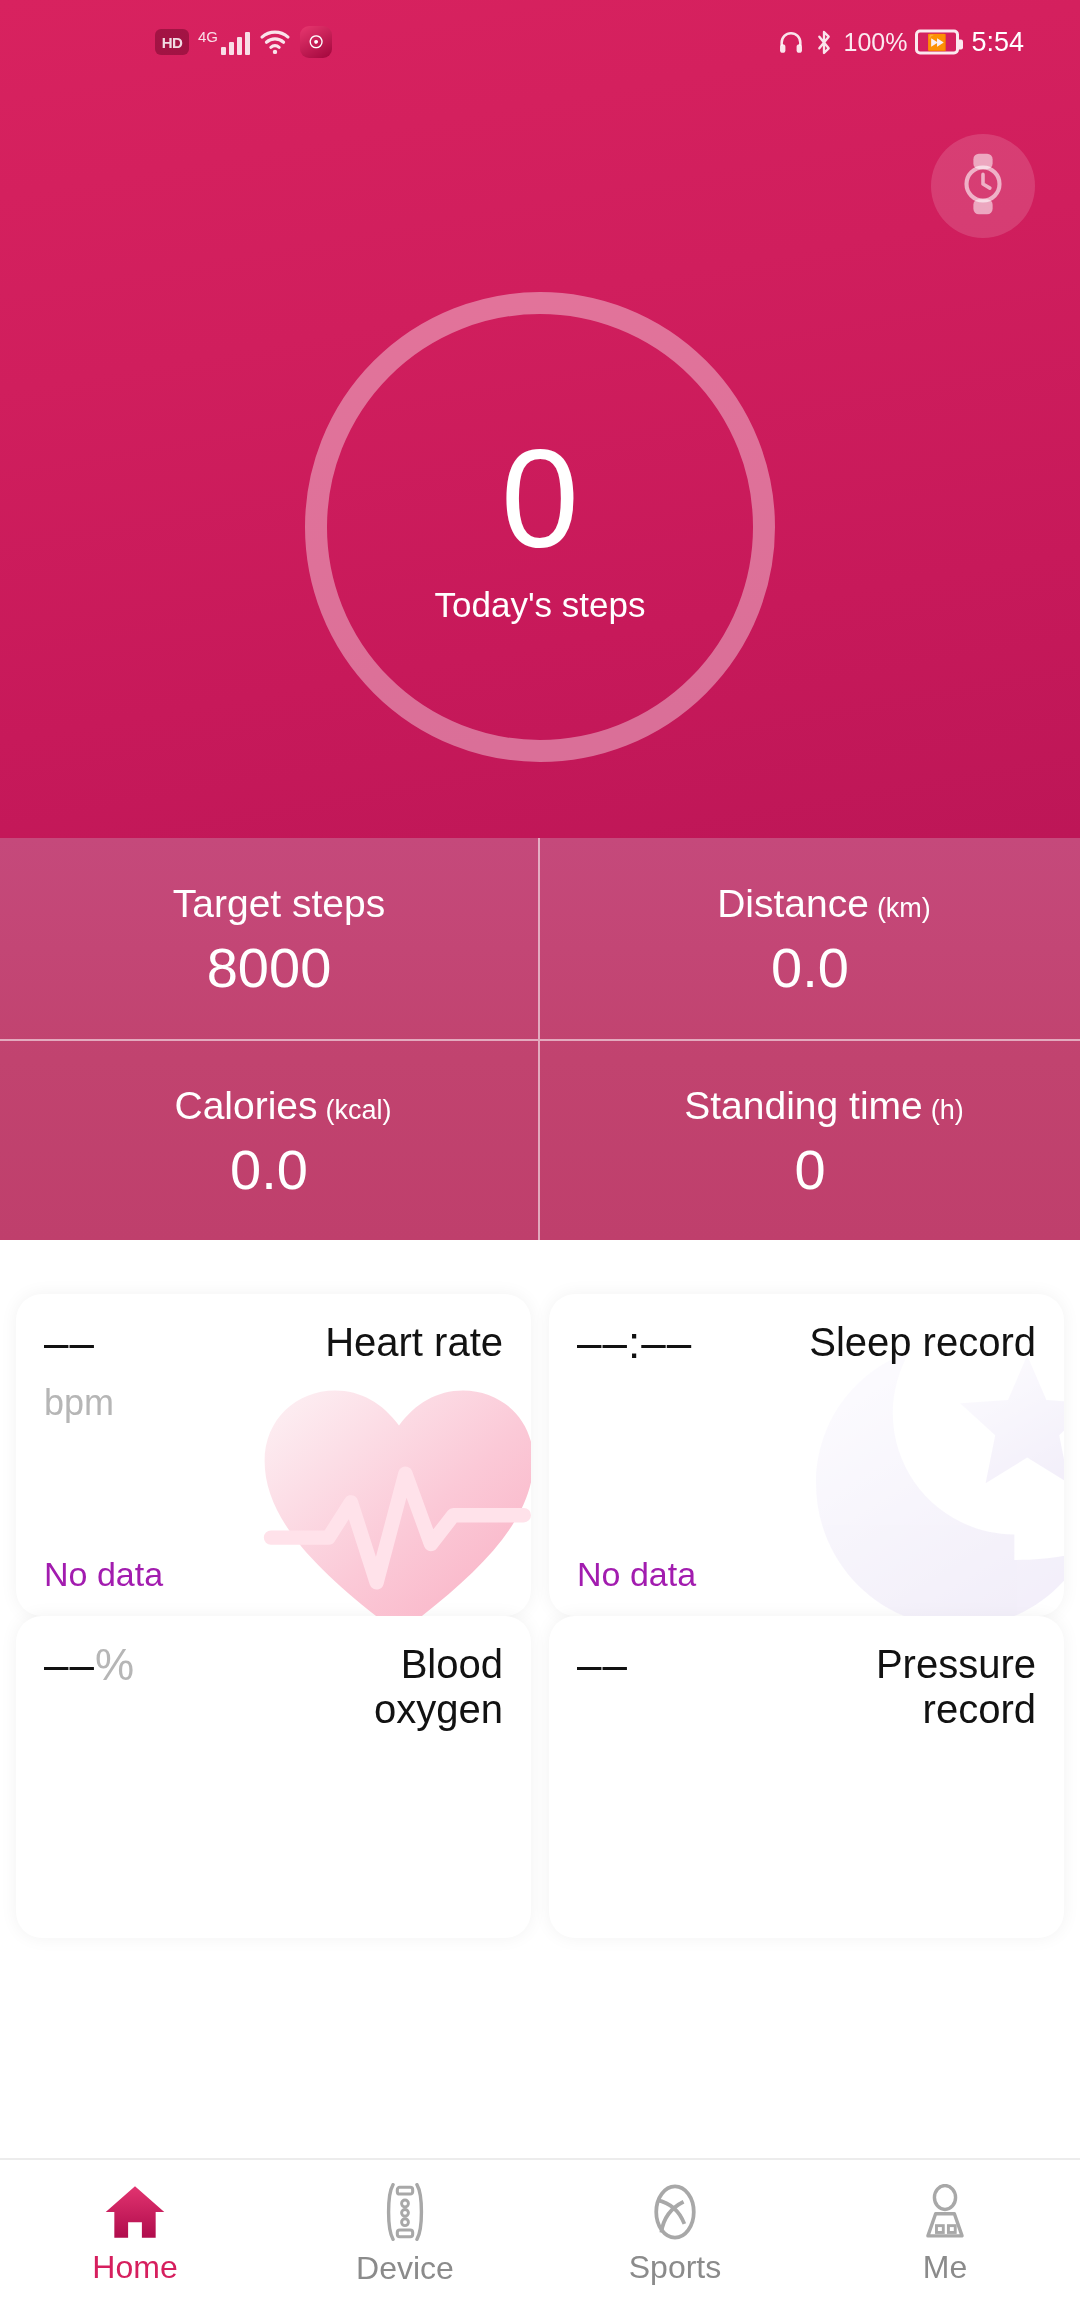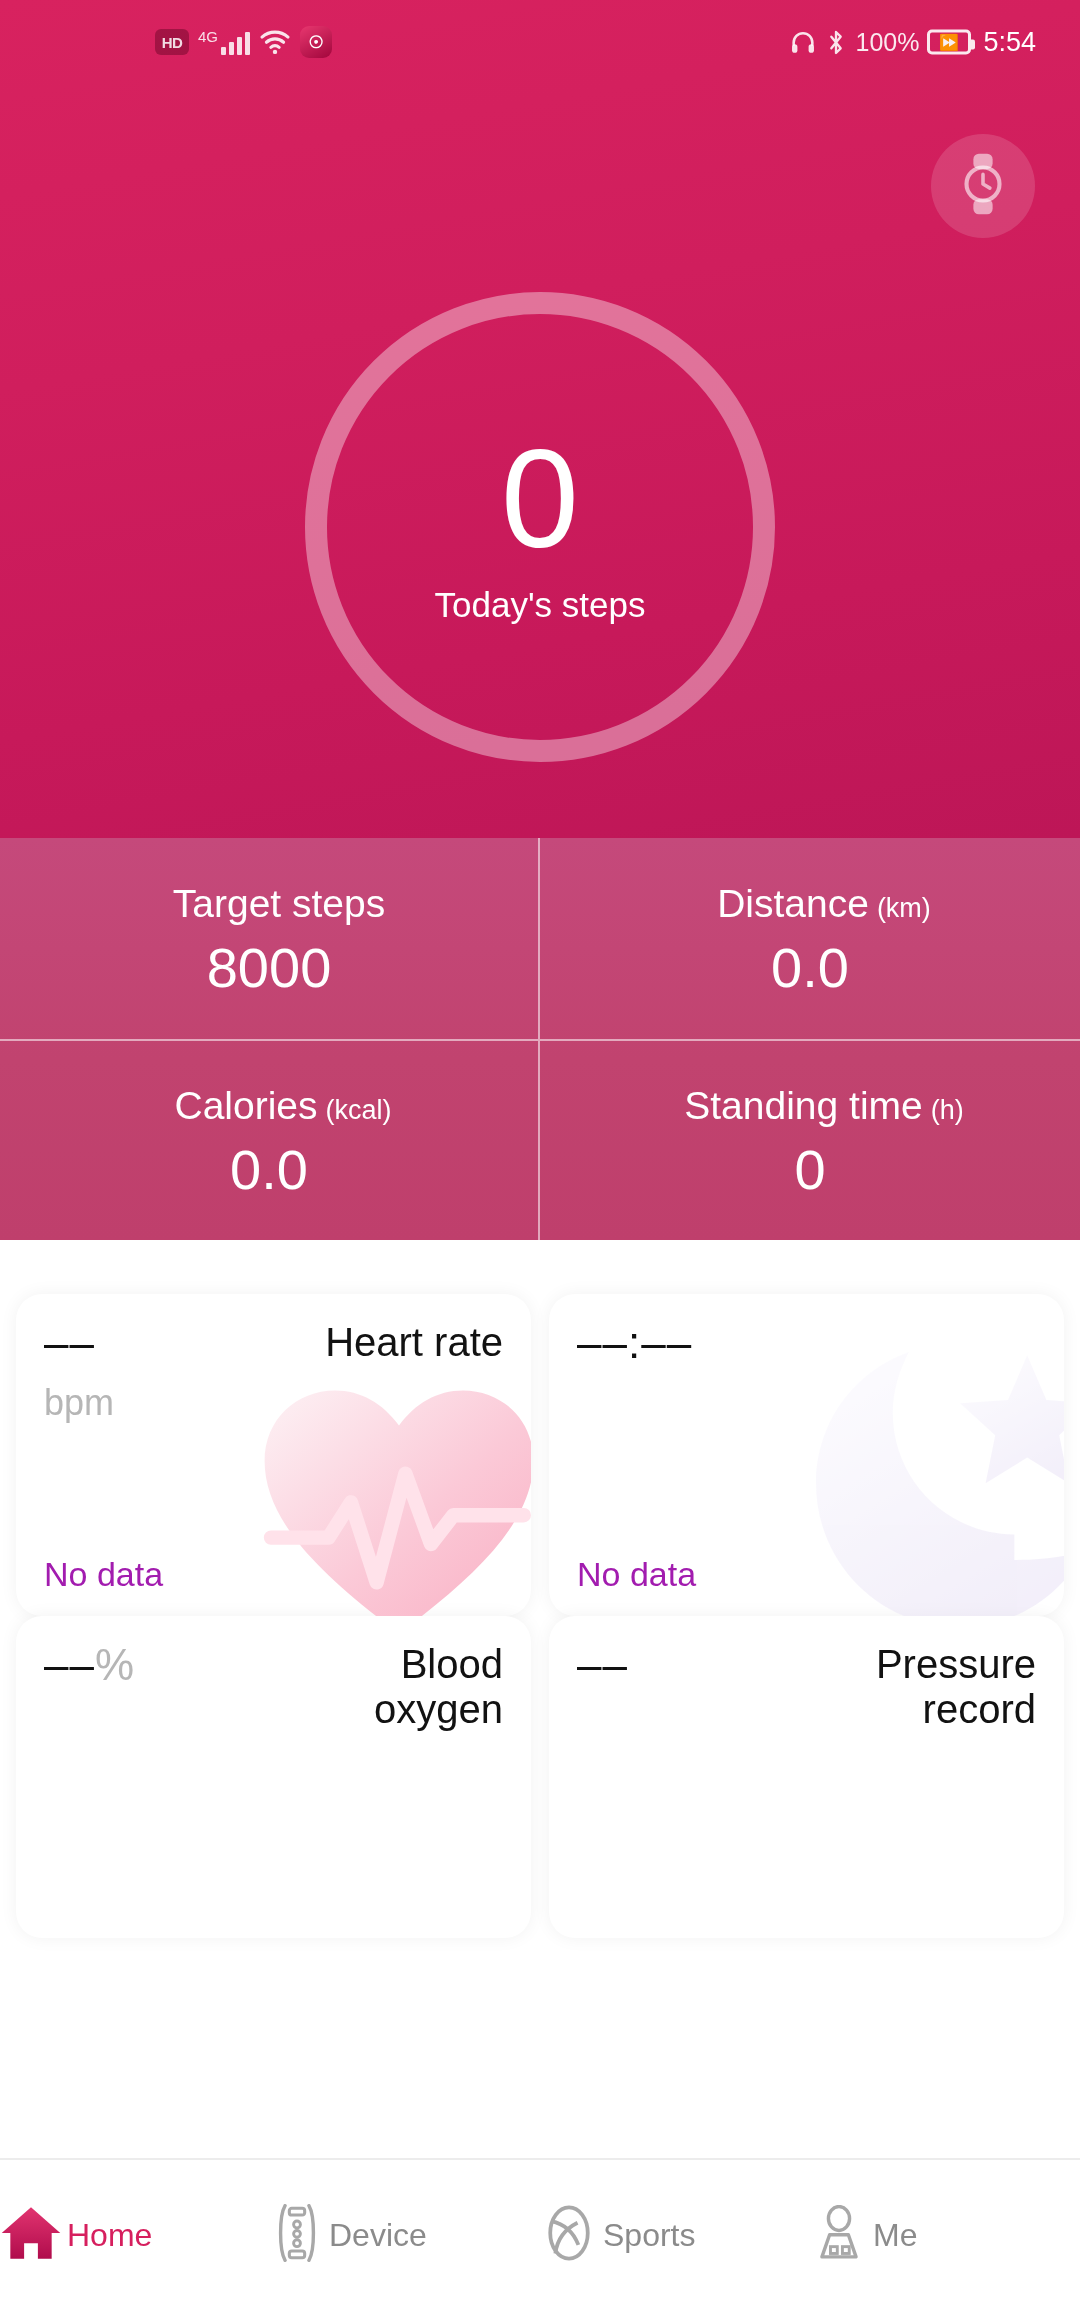--- a/index.html
+++ b/index.html
@@ -20,21 +20,21 @@
   .hero {
     position: relative;
     width: 1080px;
     height: 838px;
     background: linear-gradient(170deg, #d8225f 0%, #d01e5d 38%, #c7195a 72%, #bd1657 100%);
     flex: 0 0 auto;
   }
 
   
   .statusbar {
-    position: absolute; top: 0; left: 0; right: 4px;
+    position: absolute; top: 0; left: 0; right: 16px;
     height: 84px;
     display: flex; align-items: center;
     color: #ffffff;
   }
   .sb-left {
     position: absolute; left: 155px; top: 42px;
     transform: translateY(-50%);
     display: flex; align-items: center; gap: 9px;
   }
   .sb-right {
@@ -182,21 +182,21 @@
   .tabbar {
     position: absolute; left: 0; bottom: 0;
     width: 1080px; height: 152px;
     background: #ffffff;
     border-top: 2px solid #ececec;
     display: grid; grid-template-columns: repeat(4, 1fr);
     align-items: center;
     z-index: 10;
   }
   .tab {
-    display: flex; align-items: center; gap: 5px;
+    display: flex; flex-direction: column; align-items: center; gap: 5px;
   }
   .tab-label { font-size: 32px; color: #8b8b8b; }
   .tab.active .tab-label { color: #d61f5e; }
 </style>
 </head>
 <body>
 
 <div id="app">
 
   <div class="hero">
@@ -319,20 +319,21 @@
         <path d="M10 58h18l7-11 8 25 9-34 8 22 7-9h22" stroke="#ffe2ea" stroke-width="4.5" fill="none" stroke-linecap="round" stroke-linejoin="round"></path>
       </svg>
     </div>
 
     <div class="card">
       <div class="card-head">
         <div class="card-metric">
           <span class="card-value">––:––</span>
           <span class="card-unit"></span>
         </div>
+        <div class="card-title">Sleep record</div>
       </div>
       <div class="no-data">No data</div>
       <svg class="card-art sleep" viewBox="0 0 100 100">
         <defs>
           <linearGradient id="mg" x1="0" y1="0" x2="0.6" y2="1">
             <stop offset="0%" stop-color="#fbfaff"></stop>
             <stop offset="100%" stop-color="#e7e0f5"></stop>
           </linearGradient>
         </defs>
         <path d="M72 62c-21 0-38-17-38-38 0-7 2-13 5-19C22 11 10 27 10 46c0 25 20 45 45 45 17 0 32-10 39-24-6 2-13 3-22 3z" fill="url(#mg)"></path>

